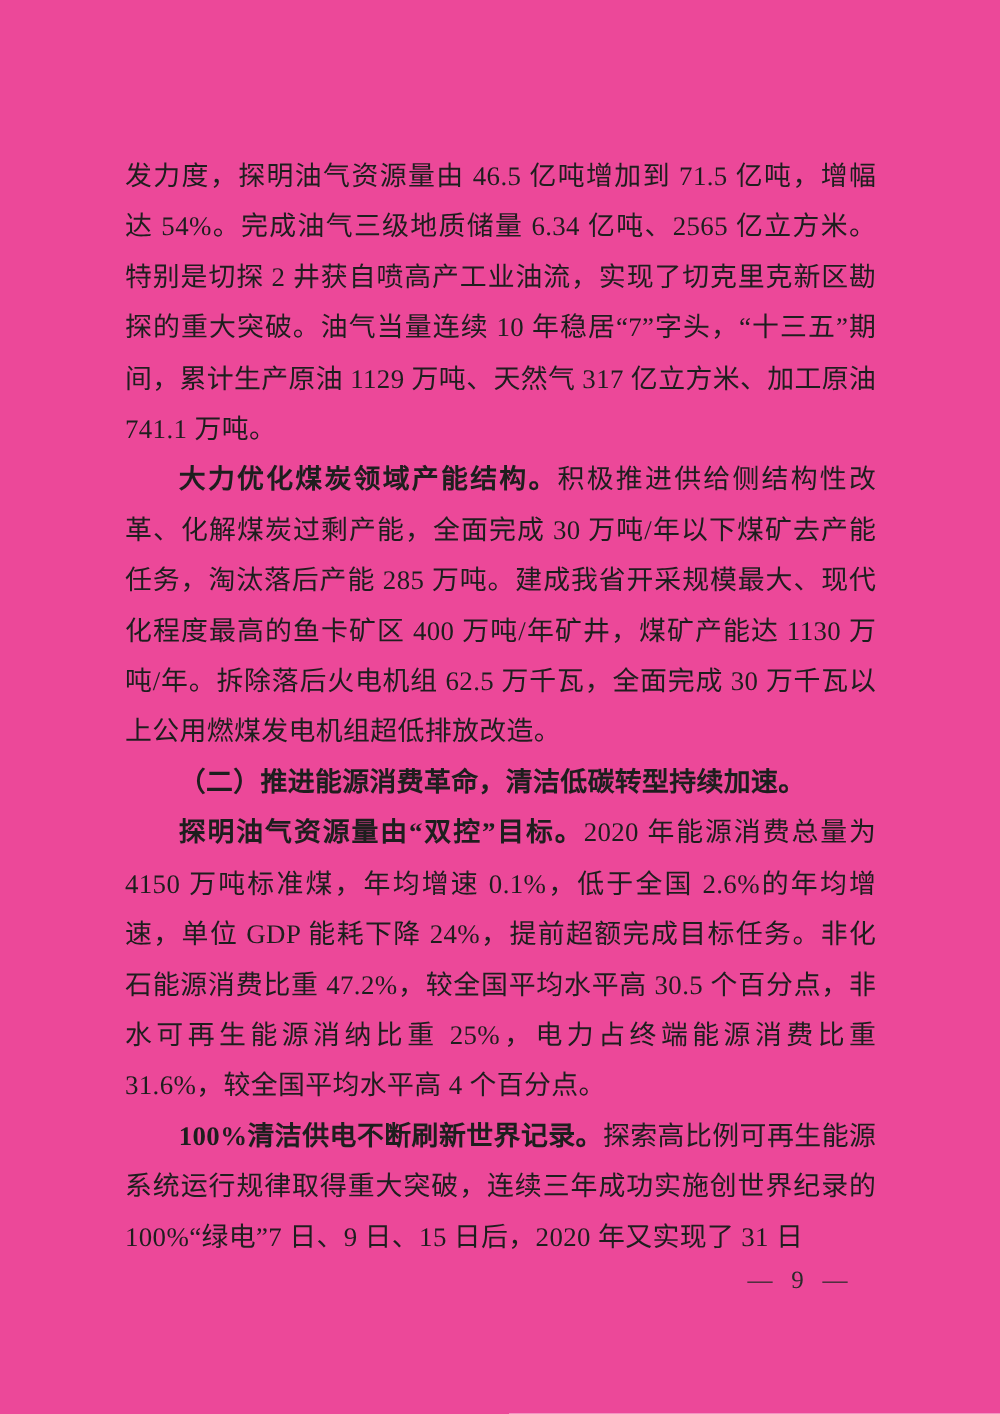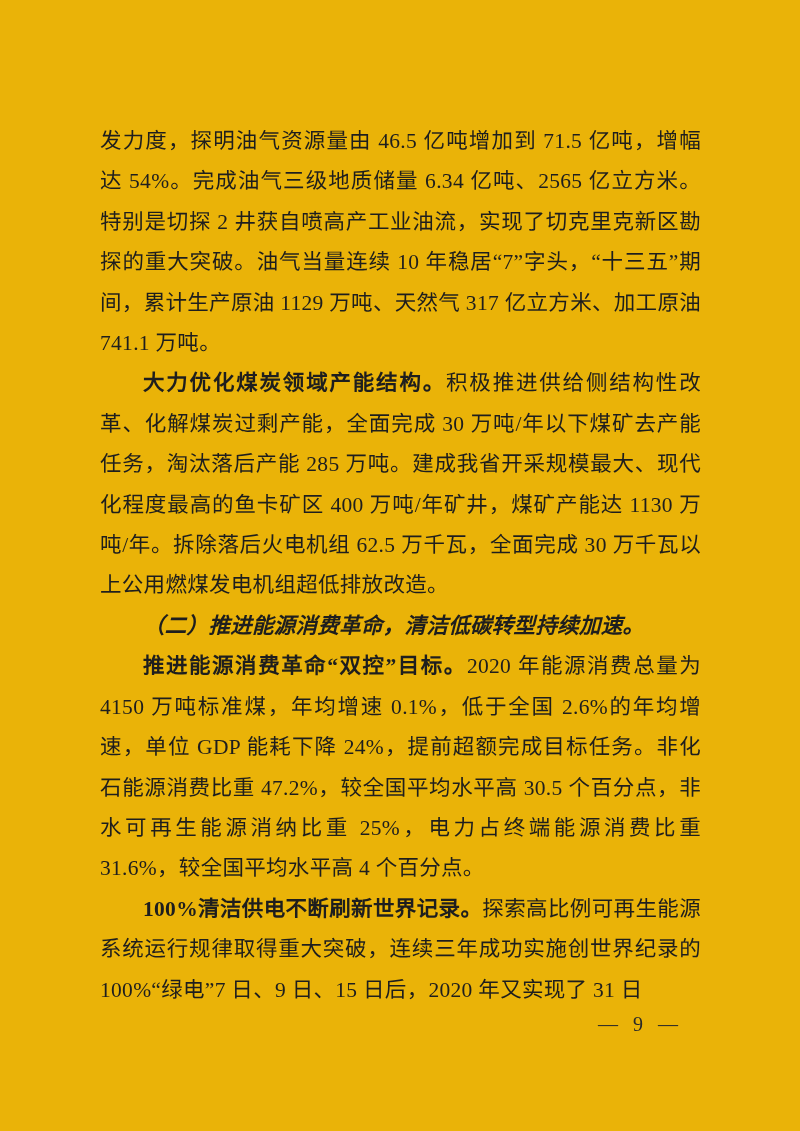--- a/index.html
+++ b/index.html
@@ -4,21 +4,21 @@
 <style>
   html, body {
     margin: 0;
     padding: 0;
     background: #ffffff;
   }
   .page {
     position: relative;
     width: 800px;
     height: 1131px;
-    background: #eab308;
+    background: #ec4899;
     overflow: hidden;
     font-family: "Liberation Serif", "DejaVu Serif", serif;
     color: #1e1e1e;
   }
   .content {
     position: absolute;
     left: 100px;
     top: 121px;
     width: 601px;
     font-size: 21.5px;
@@ -33,21 +33,20 @@
   .para-indent {
     text-indent: 2em;
   }
   .lead-bold {
     font-weight: bold;
     margin-top: 16px;
   }
   .section-heading {
     font-weight: bold;
     text-indent: 2em;
-    font-style: italic;
   }
   .footer {
     position: absolute;
     top: 1009px;
     right: 122px;
     display: flex;
     align-items: center;
     gap: 15px;
     font-size: 20px;
     line-height: 30px;
@@ -64,21 +63,21 @@
 <div class="page">
 
   <div class="content">
 
     <p><span>发力度，探明油气资源量由 46.5 亿吨增加到 71.5 亿吨，增幅达 54%。完成油气三级地质储量 6.34 亿吨、2565 亿立方米。特别是切探 2 井获自喷高产工业油流，实现了切克里克新区勘探的重大突破。油气当量连续 10 年稳居“7”字头，“十三五”期间，累计生产原油 1129 万吨、天然气 317 亿立方米、加工原油 741.1 万吨。</span></p>
 
     <p class="para-indent"><span class="lead-bold">大力优化煤炭领域产能结构。</span><span>积极推进供给侧结构性改革、化解煤炭过剩产能，全面完成 30 万吨/年以下煤矿去产能任务，淘汰落后产能 285 万吨。建成我省开采规模最大、现代化程度最高的鱼卡矿区 400 万吨/年矿井，煤矿产能达 1130 万吨/年。拆除落后火电机组 62.5 万千瓦，全面完成 30 万千瓦以上公用燃煤发电机组超低排放改造。</span></p>
 
     <p class="section-heading"><span>（二）推进能源消费革命，清洁低碳转型持续加速。</span></p>
 
-    <p class="para-indent"><span class="lead-bold">推进能源消费革命“双控”目标。</span><span>2020 年能源消费总量为 4150 万吨标准煤，年均增速 0.1%，低于全国 2.6%的年均增速，单位 GDP 能耗下降 24%，提前超额完成目标任务。非化石能源消费比重 47.2%，较全国平均水平高 30.5 个百分点，非水可再生能源消纳比重 25%，电力占终端能源消费比重 31.6%，较全国平均水平高 4 个百分点。</span></p>
+    <p class="para-indent"><span class="lead-bold">探明油气资源量由“双控”目标。</span><span>2020 年能源消费总量为 4150 万吨标准煤，年均增速 0.1%，低于全国 2.6%的年均增速，单位 GDP 能耗下降 24%，提前超额完成目标任务。非化石能源消费比重 47.2%，较全国平均水平高 30.5 个百分点，非水可再生能源消纳比重 25%，电力占终端能源消费比重 31.6%，较全国平均水平高 4 个百分点。</span></p>
 
     <p class="para-indent"><span class="lead-bold">100%清洁供电不断刷新世界记录。</span><span>探索高比例可再生能源系统运行规律取得重大突破，连续三年成功实施创世界纪录的 100%“绿电”7 日、9 日、15 日后，2020 年又实现了 31 日</span></p>
 
   </div>
 
   <div class="footer">
     <span class="dash">—</span>
     <span class="pgnum">9</span>
     <span class="dash">—</span>
   </div>

